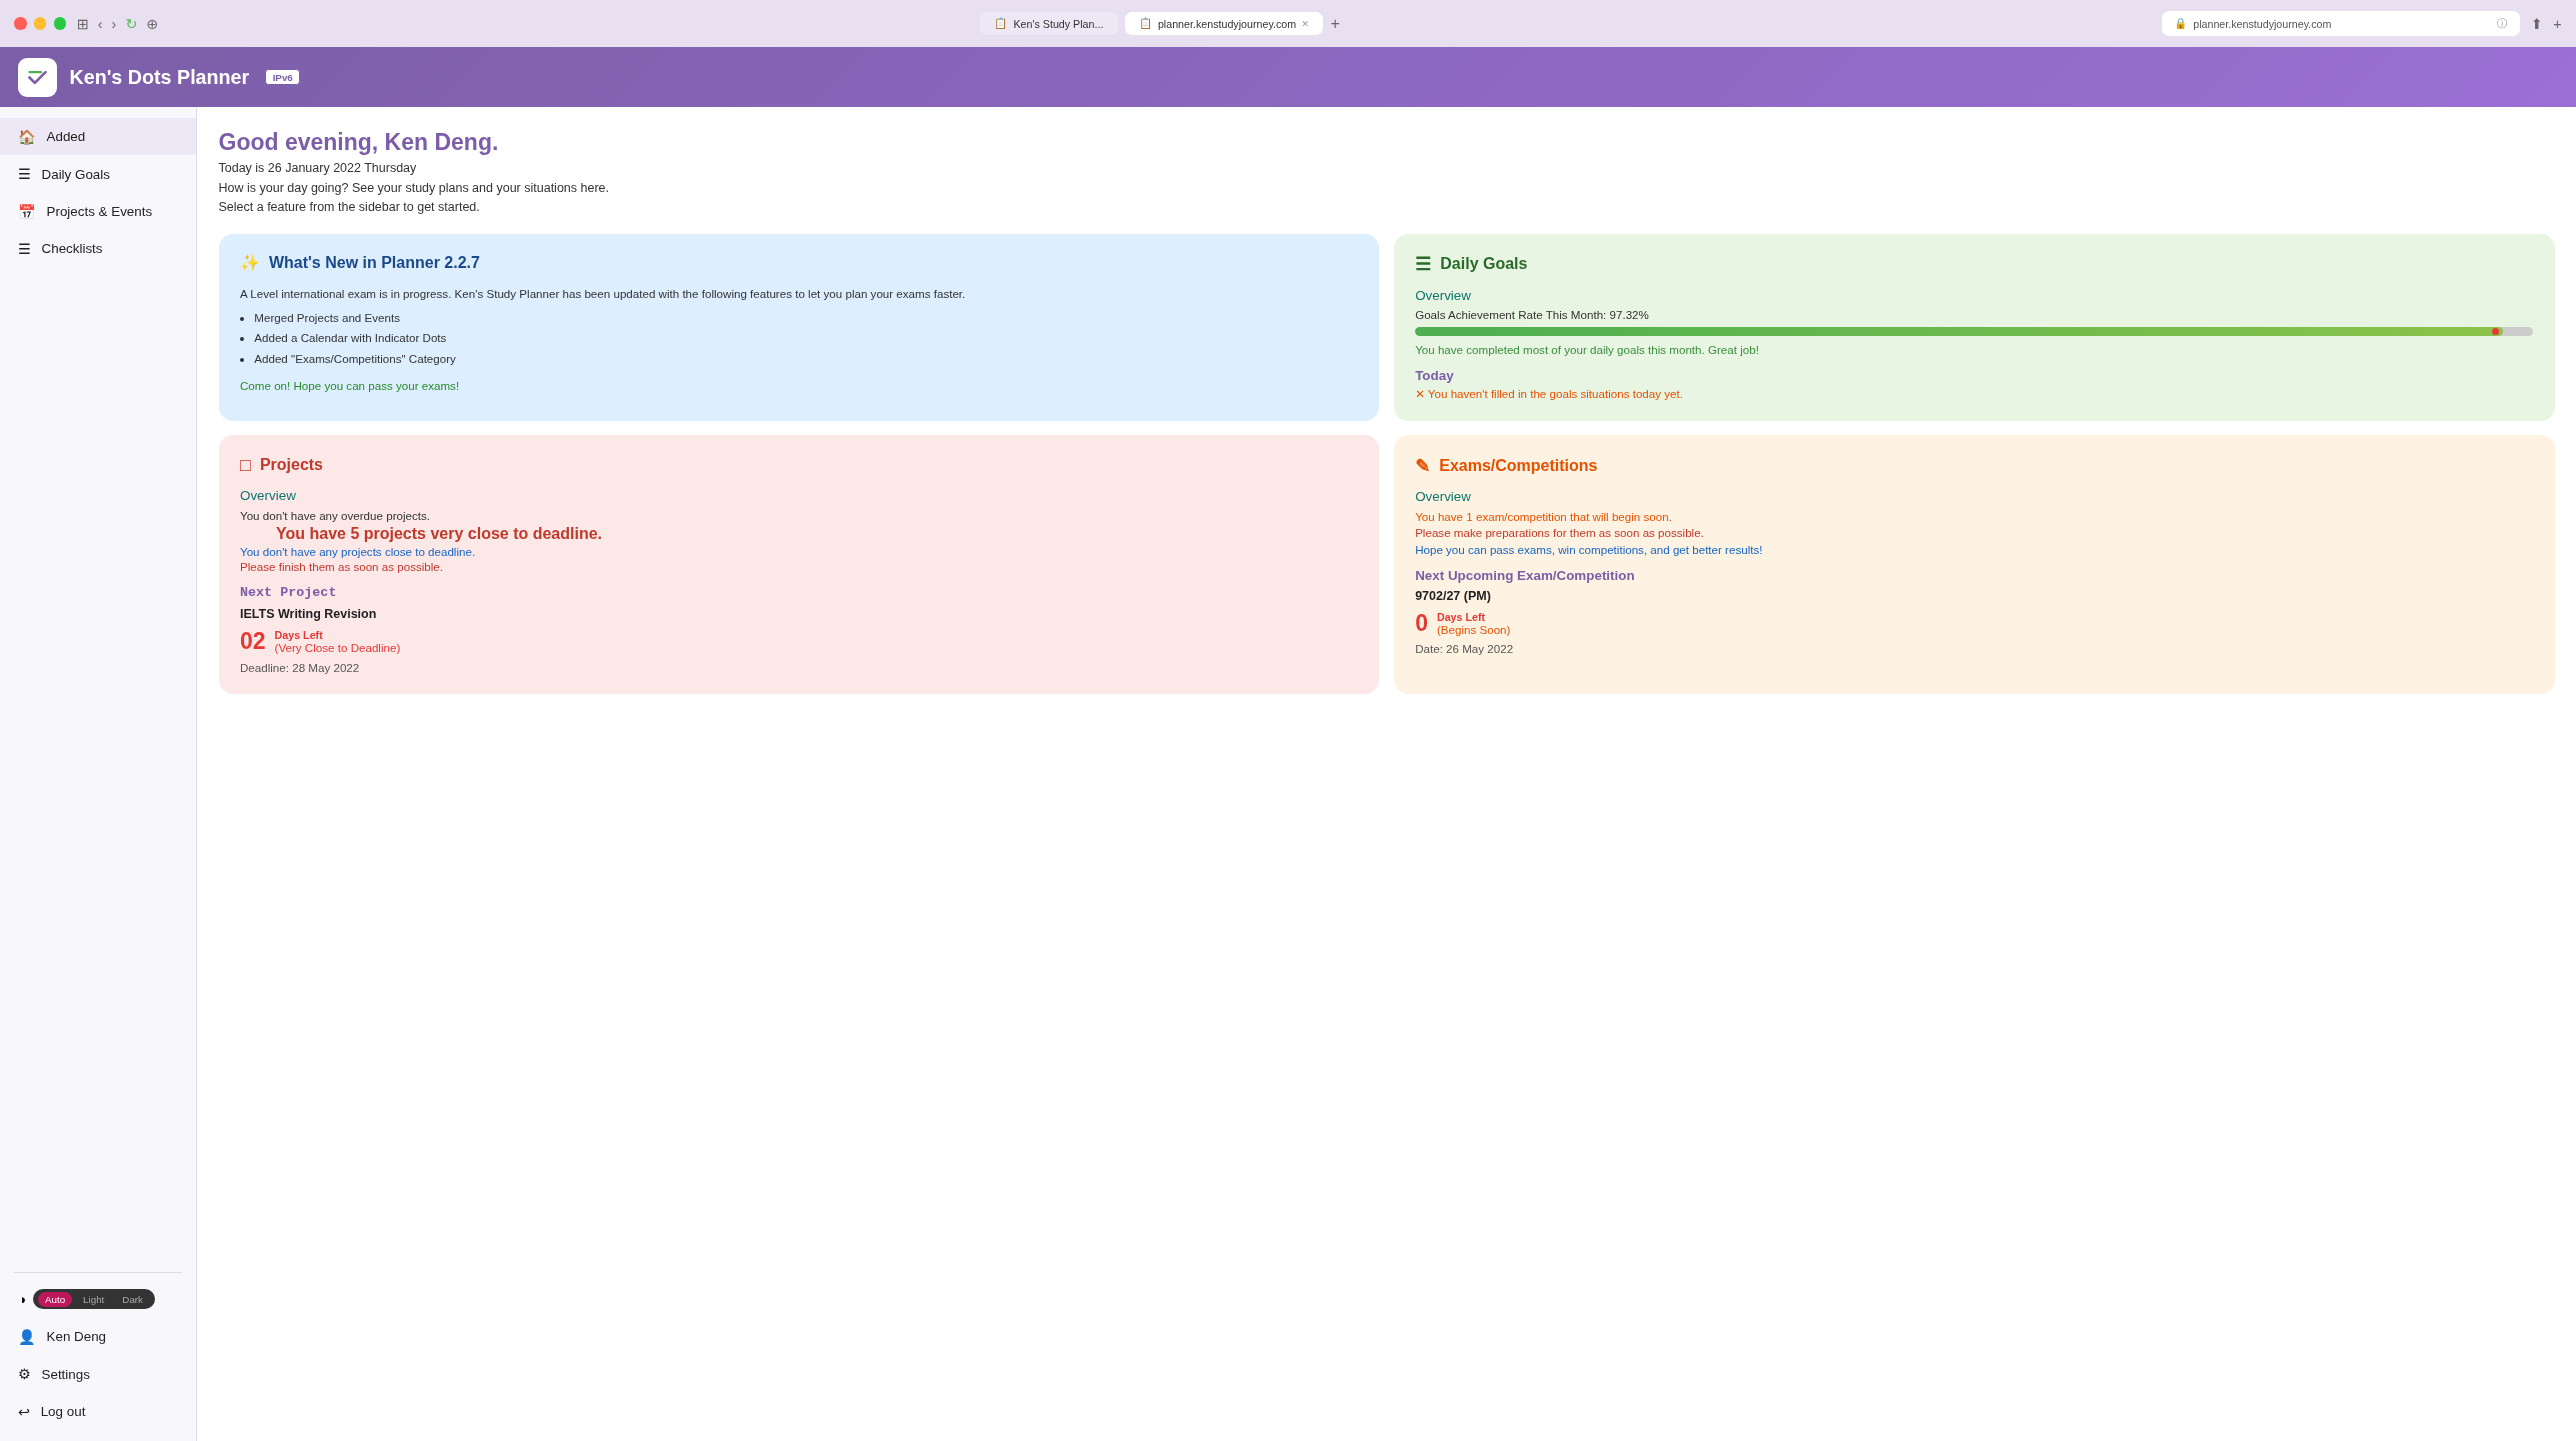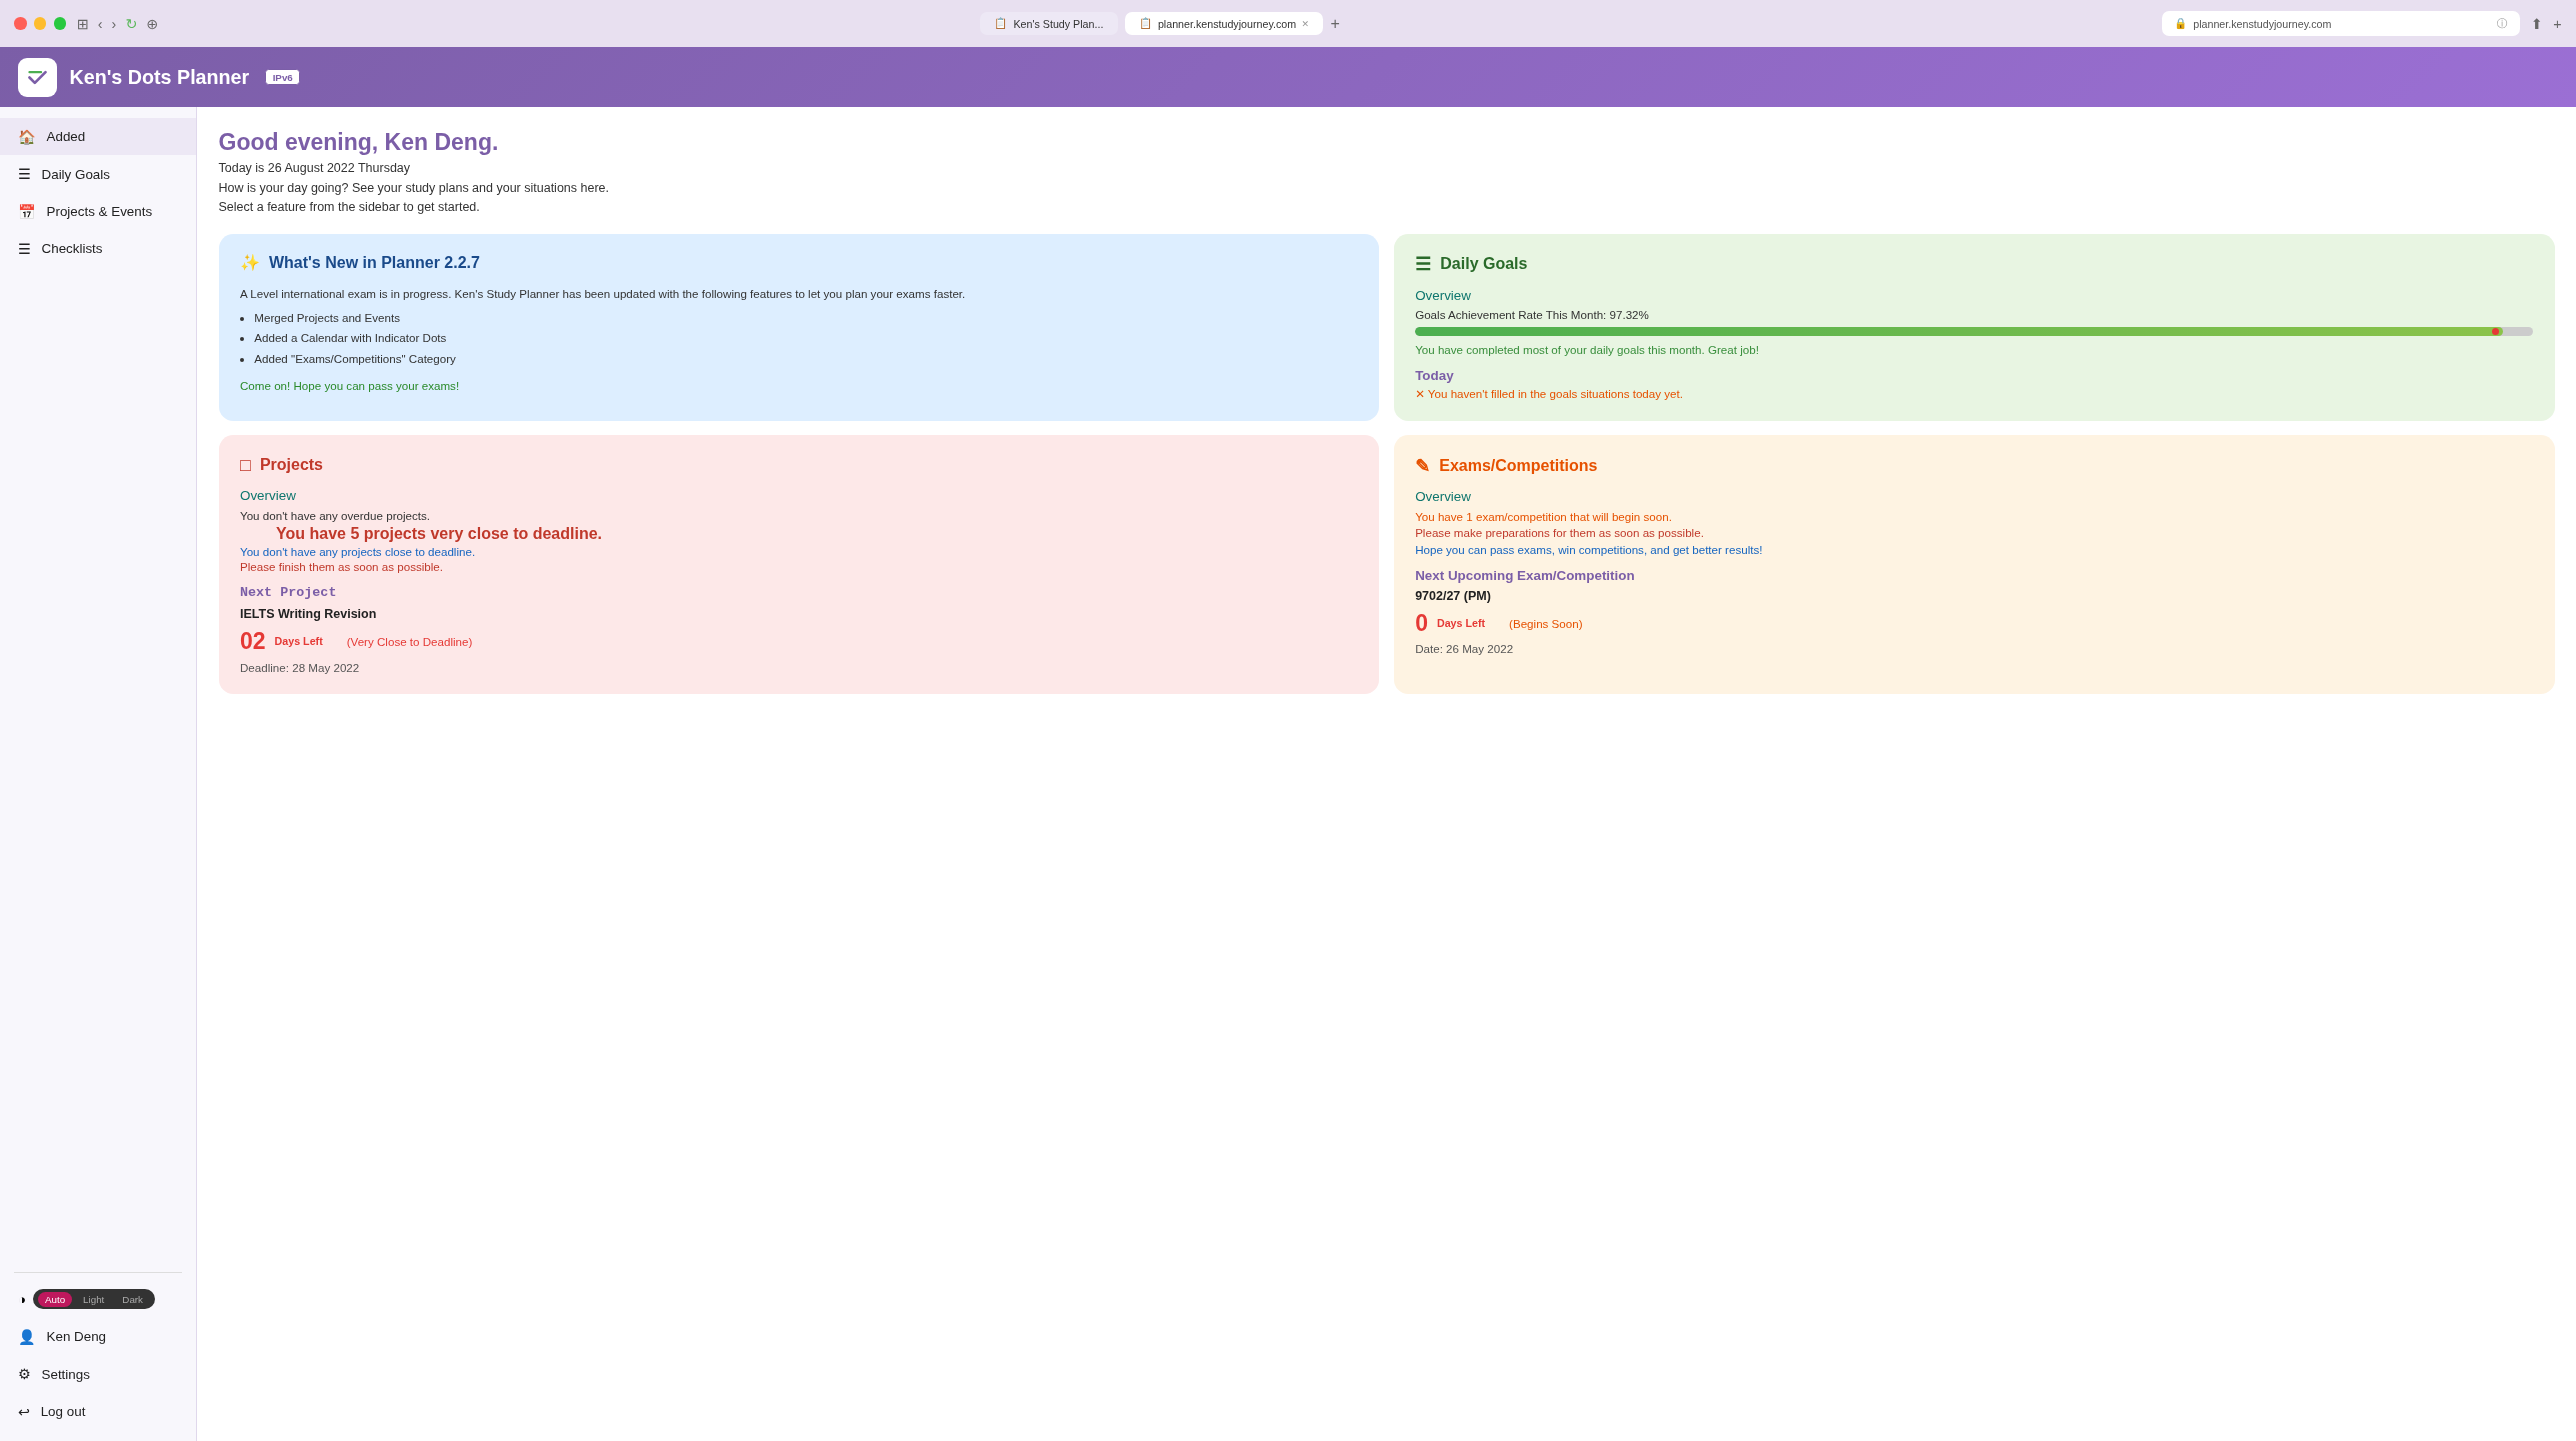--- a/index.html
+++ b/index.html
@@ -147,21 +147,21 @@
     .card-projects { background: #fde8e8; }
     .card-projects .card-title { color: #c0392b; }
     .no-overdue { color: #333; font-size: 11.6px; margin-bottom: 3.6px; }
     .warning-red { color: #c0392b; font-size: 16px; font-weight: 700; margin-bottom: 1.8px; margin-left: 36px; }
     .info-blue { color: #1565c0; font-size: 11.6px; margin-bottom: 1.8px; }
     .warning-red2 { color: #c0392b; font-size: 11.6px; margin-bottom: 12.5px; }
     .next-label { color: #7b5ea7; font-size: 13.4px; font-weight: 700; margin-bottom: 7px; font-family: Liberation Mono, monospace; }
     .project-name { font-size: 12.5px; font-weight: 600; color: #222; margin-bottom: 7.2px; }
     .deadline-row { display: flex; align-items: center; gap: 9px; margin-bottom: 5.4px; }
     .days-num { color: #e53935; font-size: 23px; font-weight: 700; }
-    .days-info { display: flex; flex-direction: row; gap: 24px; }
+    .days-info { display: flex; flex-direction: column; }
     .days-left-label { color: #e53935; font-size: 10.7px; font-weight: 600; }
     .very-close { color: #e53935; font-size: 11.6px; font-weight: 500; }
     .deadline-text { font-size: 11.6px; color: #555; }
 
     
     .card-exams { background: #fef3e2; }
     .card-exams .card-title { color: #e65100; }
     .exam-orange { color: #e65100; font-size: 11.6px; margin-bottom: 3.6px; }
     .exam-red { color: #c0392b; font-size: 11.6px; margin-bottom: 3.6px; }
     .exam-blue { color: #1565c0; font-size: 11.6px; margin-bottom: 12.5px; }
@@ -267,21 +267,21 @@
       </div>
       <div class="nav-item">
         <span class="nav-icon">↩</span>
         <span>Log out</span>
       </div>
     </div>
 
     <div class="content-area">
 
       <div class="greeting">Good evening, Ken Deng.</div>
-      <div class="date-line">Today is 26 August 2022 Thursday</div>
+      <div class="date-line">Today is 26 January 2022 Thursday</div>
       <div class="how-line">How is your day going? See your study plans and your situations here.</div>
       <div class="select-line">Select a feature from the sidebar to get started.</div>
 
       <div class="cards-grid">
 
         <div class="card card-whats-new">
           <div class="card-title">
             <span>✨</span>
             <span>What's New in Planner 2.2.7</span>
           </div>

